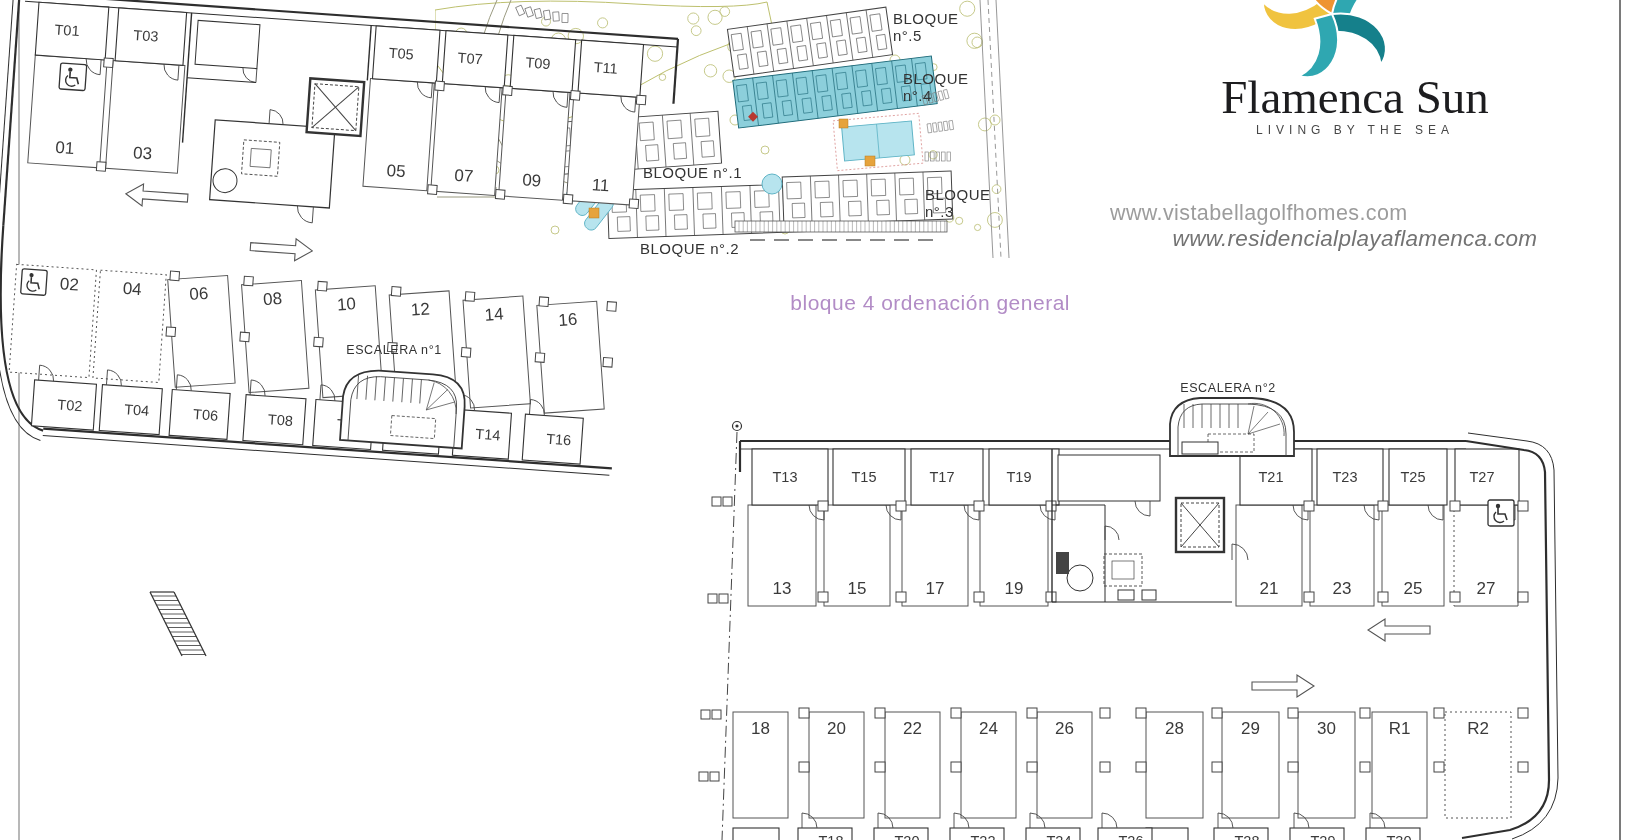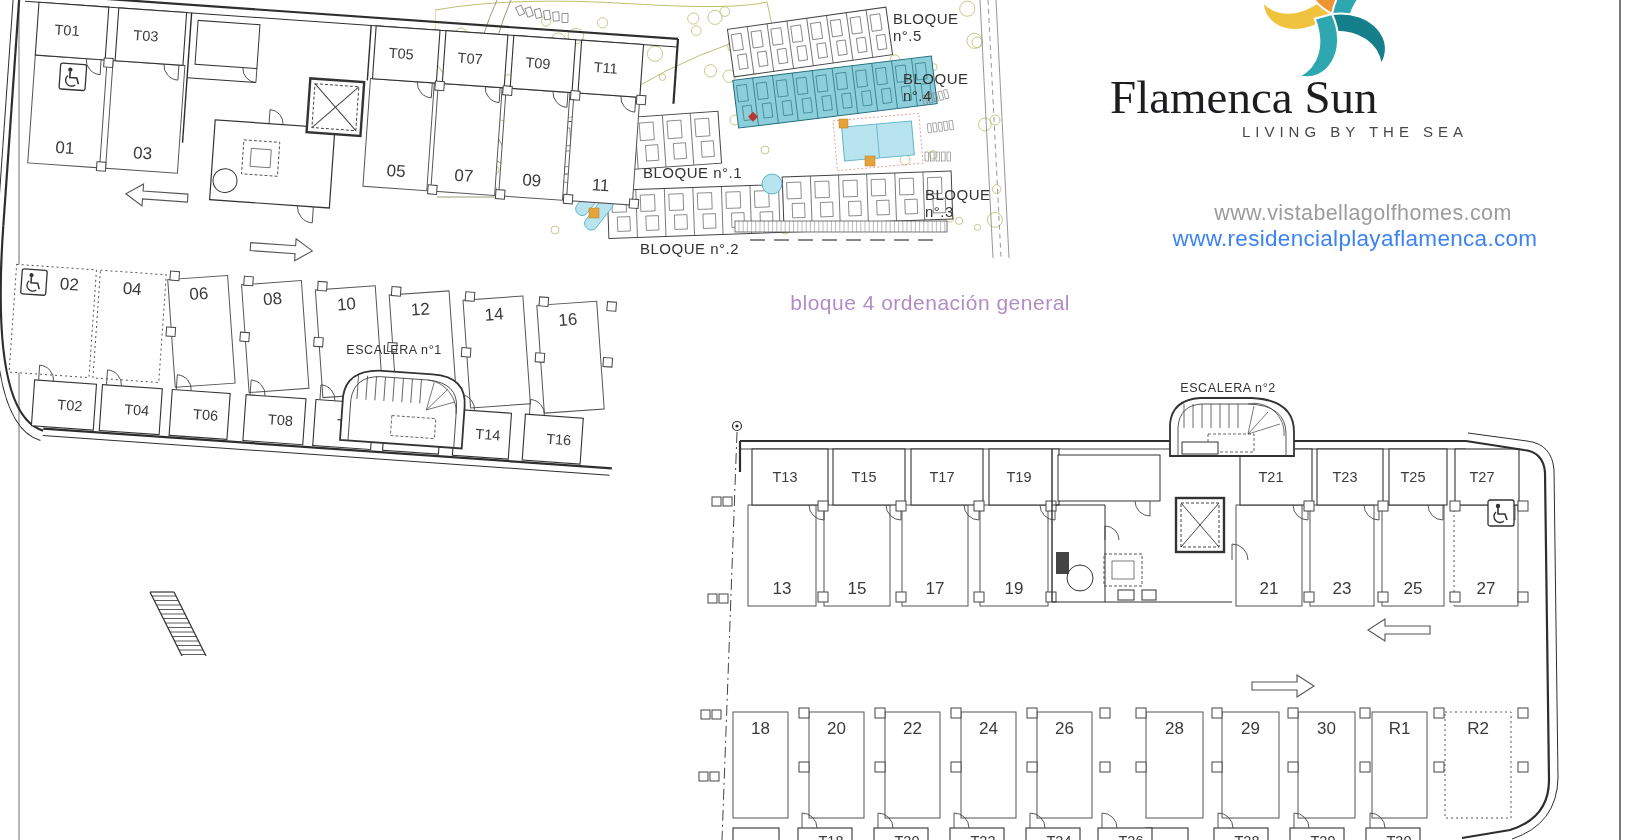--- a/index.html
+++ b/index.html
@@ -4,28 +4,28 @@
 <style>
   html,body{margin:0;padding:0;background:#fff;}
   body{width:1638px;height:840px;position:relative;overflow:hidden;
        font-family:"Liberation Sans",sans-serif;}
   .frame-left{position:absolute;left:18px;top:0;width:2px;height:840px;background:#b8b8b8;}
   .frame-right{position:absolute;left:1619px;top:0;width:2px;height:840px;background:#7a7a7a;}
   #site{position:absolute;left:435px;top:0;}
   #fp{position:absolute;left:0;top:0;}
   .logo-block{position:absolute;left:1110px;top:0;width:490px;height:270px;}
   .logo-swirl{position:absolute;left:147px;top:0;}
-  .brand{position:absolute;top:70px;left:0;width:100%;
+  .brand{position:absolute;top:70px;left:0;width:100%;text-align:center;
          font-family:"Liberation Serif",serif;font-size:47px;color:#1d1d1f;}
   .tagline{position:absolute;top:123px;left:0;width:100%;text-align:center;
-           font-size:15px;letter-spacing:5px;color:#474747;}
-  .url1{position:absolute;top:201px;left:8px;width:100%;text-align:center;
+           font-size:12px;letter-spacing:5px;color:#474747;}
+  .url1{position:absolute;top:201px;left:0;width:100%;text-align:left;
         font-size:21.5px;color:#9c9c9c;letter-spacing:.4px;}
   .url2{position:absolute;top:226px;left:0;width:100%;text-align:center;
-        font-size:22.5px;color:#3b82f6;letter-spacing:.3px;}
+        font-size:22.5px;color:#737373;letter-spacing:.3px;font-style:italic;}
   .plan-title{position:absolute;left:640px;top:291px;width:430px;text-align:right;
               font-size:21px;letter-spacing:.5px;color:#b28cc6;}
   svg text{font-family:"Liberation Sans",sans-serif;}
 </style>
 </head>
 <body>
 
 <div class="frame-left"></div>
 <div class="frame-right"></div>
 

